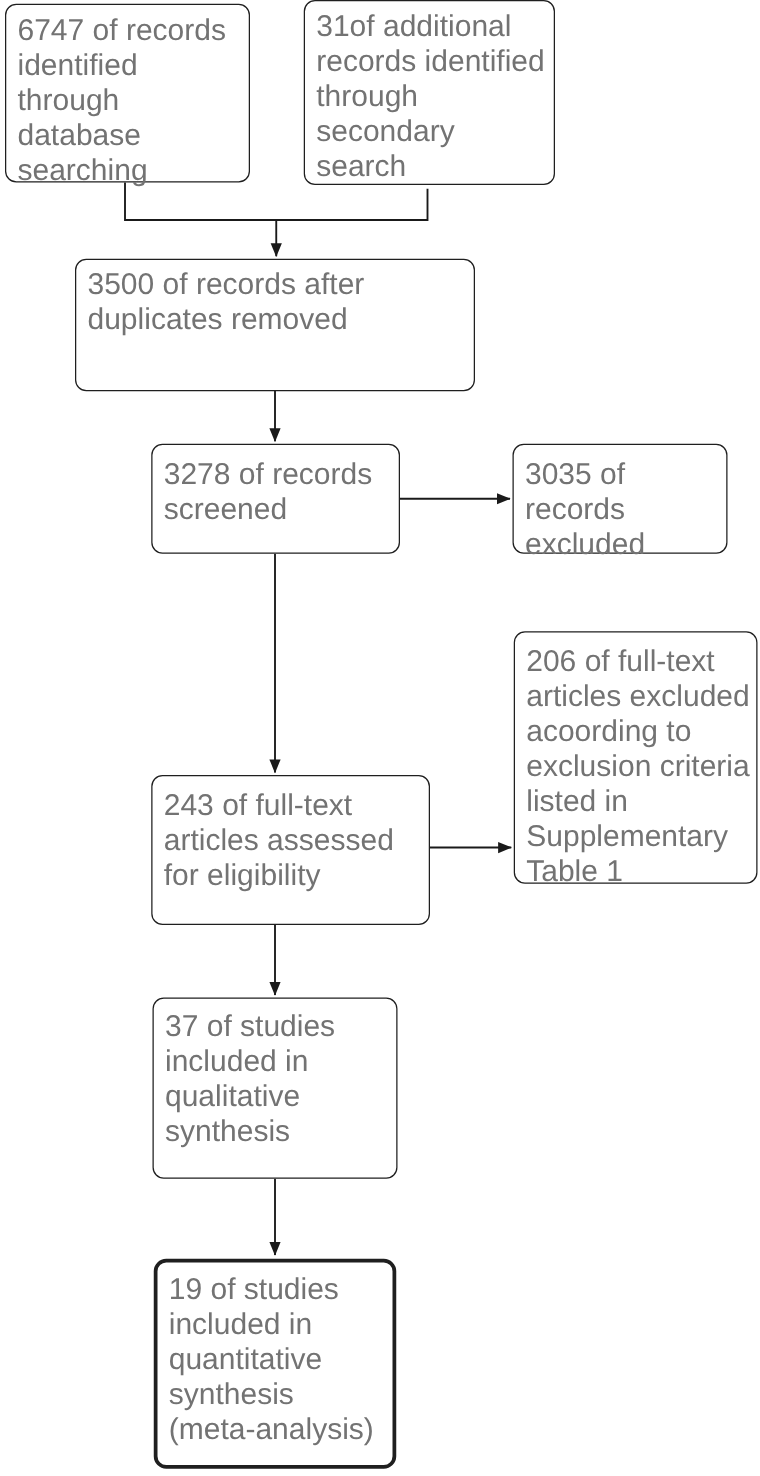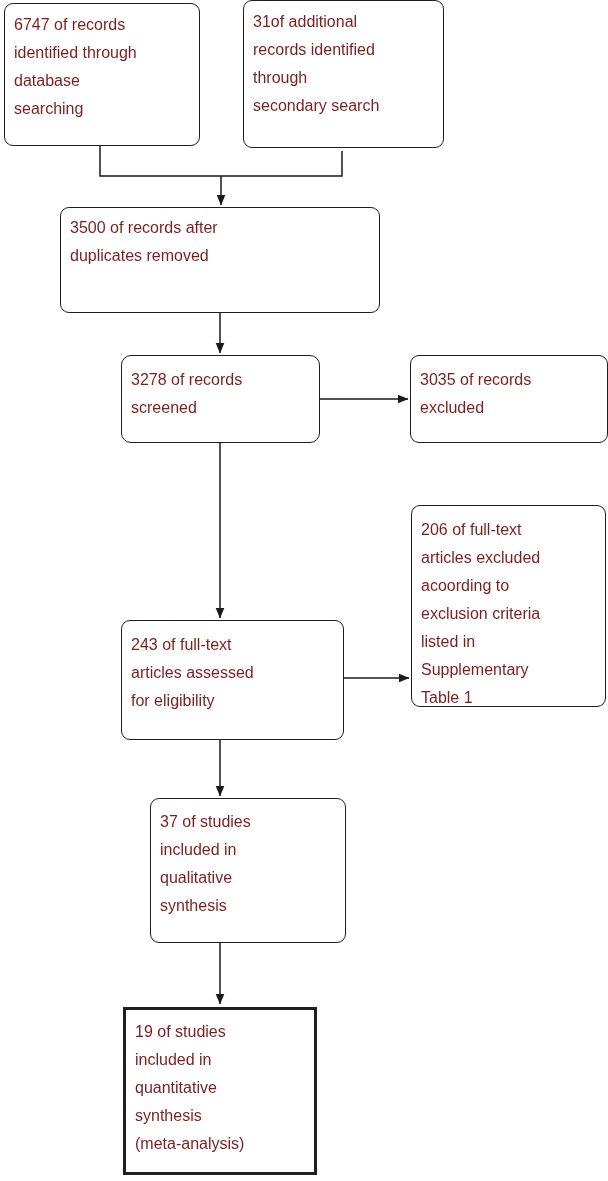--- a/index.html
+++ b/index.html
@@ -15,38 +15,38 @@
     position: absolute;
     left: 0; top: 0;
     width: 608px; height: 1181px;
   }
   .node {
     position: absolute;
     box-sizing: border-box;
     border: 1.5px solid #1f1f1f;
     border-radius: 9px;
     background: #ffffff;
-    color: #7f1d1d;
-    font-size: 16px;
+    color: #737373;
+    font-size: 24px;
     line-height: 28px;
     padding: 7px 4px 4px 9px;
     white-space: pre-line;
   }
   .node.emphasis {
     border-width: 3px;
-    border-radius: 0;
+    border-radius: 10px;
   }
   #node-identified-database  { left: 4px;   top: 3px;    width: 196px; height: 143px; }
   #node-identified-secondary { left: 243px; top: 0;    width: 201px; height: 148px; }
   #node-after-duplicates     { left: 60px;  top: 207px;  width: 320px; height: 106px;  padding-top: 6px; }
-  #node-screened             { left: 121px; top: 355px;  width: 199px; height: 88px;  padding-top: 10px; border-radius: 10px; }
-  #node-records-excluded     { left: 410px; top: 355px;  width: 198px; height: 88px;  padding-top: 10px; }
+  #node-screened             { left: 121px; top: 355px;  width: 199px; height: 88px;  padding-top: 10px; }
+  #node-records-excluded     { left: 410px; top: 355px;  width: 172px; height: 88px;  padding-top: 10px; }
   #node-fulltext-assessed    { left: 121px; top: 620px;  width: 223px; height: 120px; padding-top: 10px; }
   #node-fulltext-excluded    { left: 411px; top: 505px;  width: 195px; height: 202px; padding-top: 10px; }
-  #node-qualitative          { left: 122px; top: 798px;  width: 196px; height: 145px; padding-top: 9px; margin-left: 28px; }
+  #node-qualitative          { left: 122px; top: 798px;  width: 196px; height: 145px; padding-top: 9px; }
   #node-quantitative         { left: 123px; top: 1007px; width: 194px; height: 168px; padding-top: 8px; }
 </style>
 </head>
 <body>
 
 <div class="canvas">
 
   <svg class="arrow-layer" width="608" height="1181" viewBox="0 0 608 1181" xmlns="http://www.w3.org/2000/svg">
     <defs>
       <marker id="arrowhead" viewBox="0 0 12 10" refX="10.5" refY="5" markerWidth="12" markerHeight="10" markerUnits="userSpaceOnUse" orient="auto">

